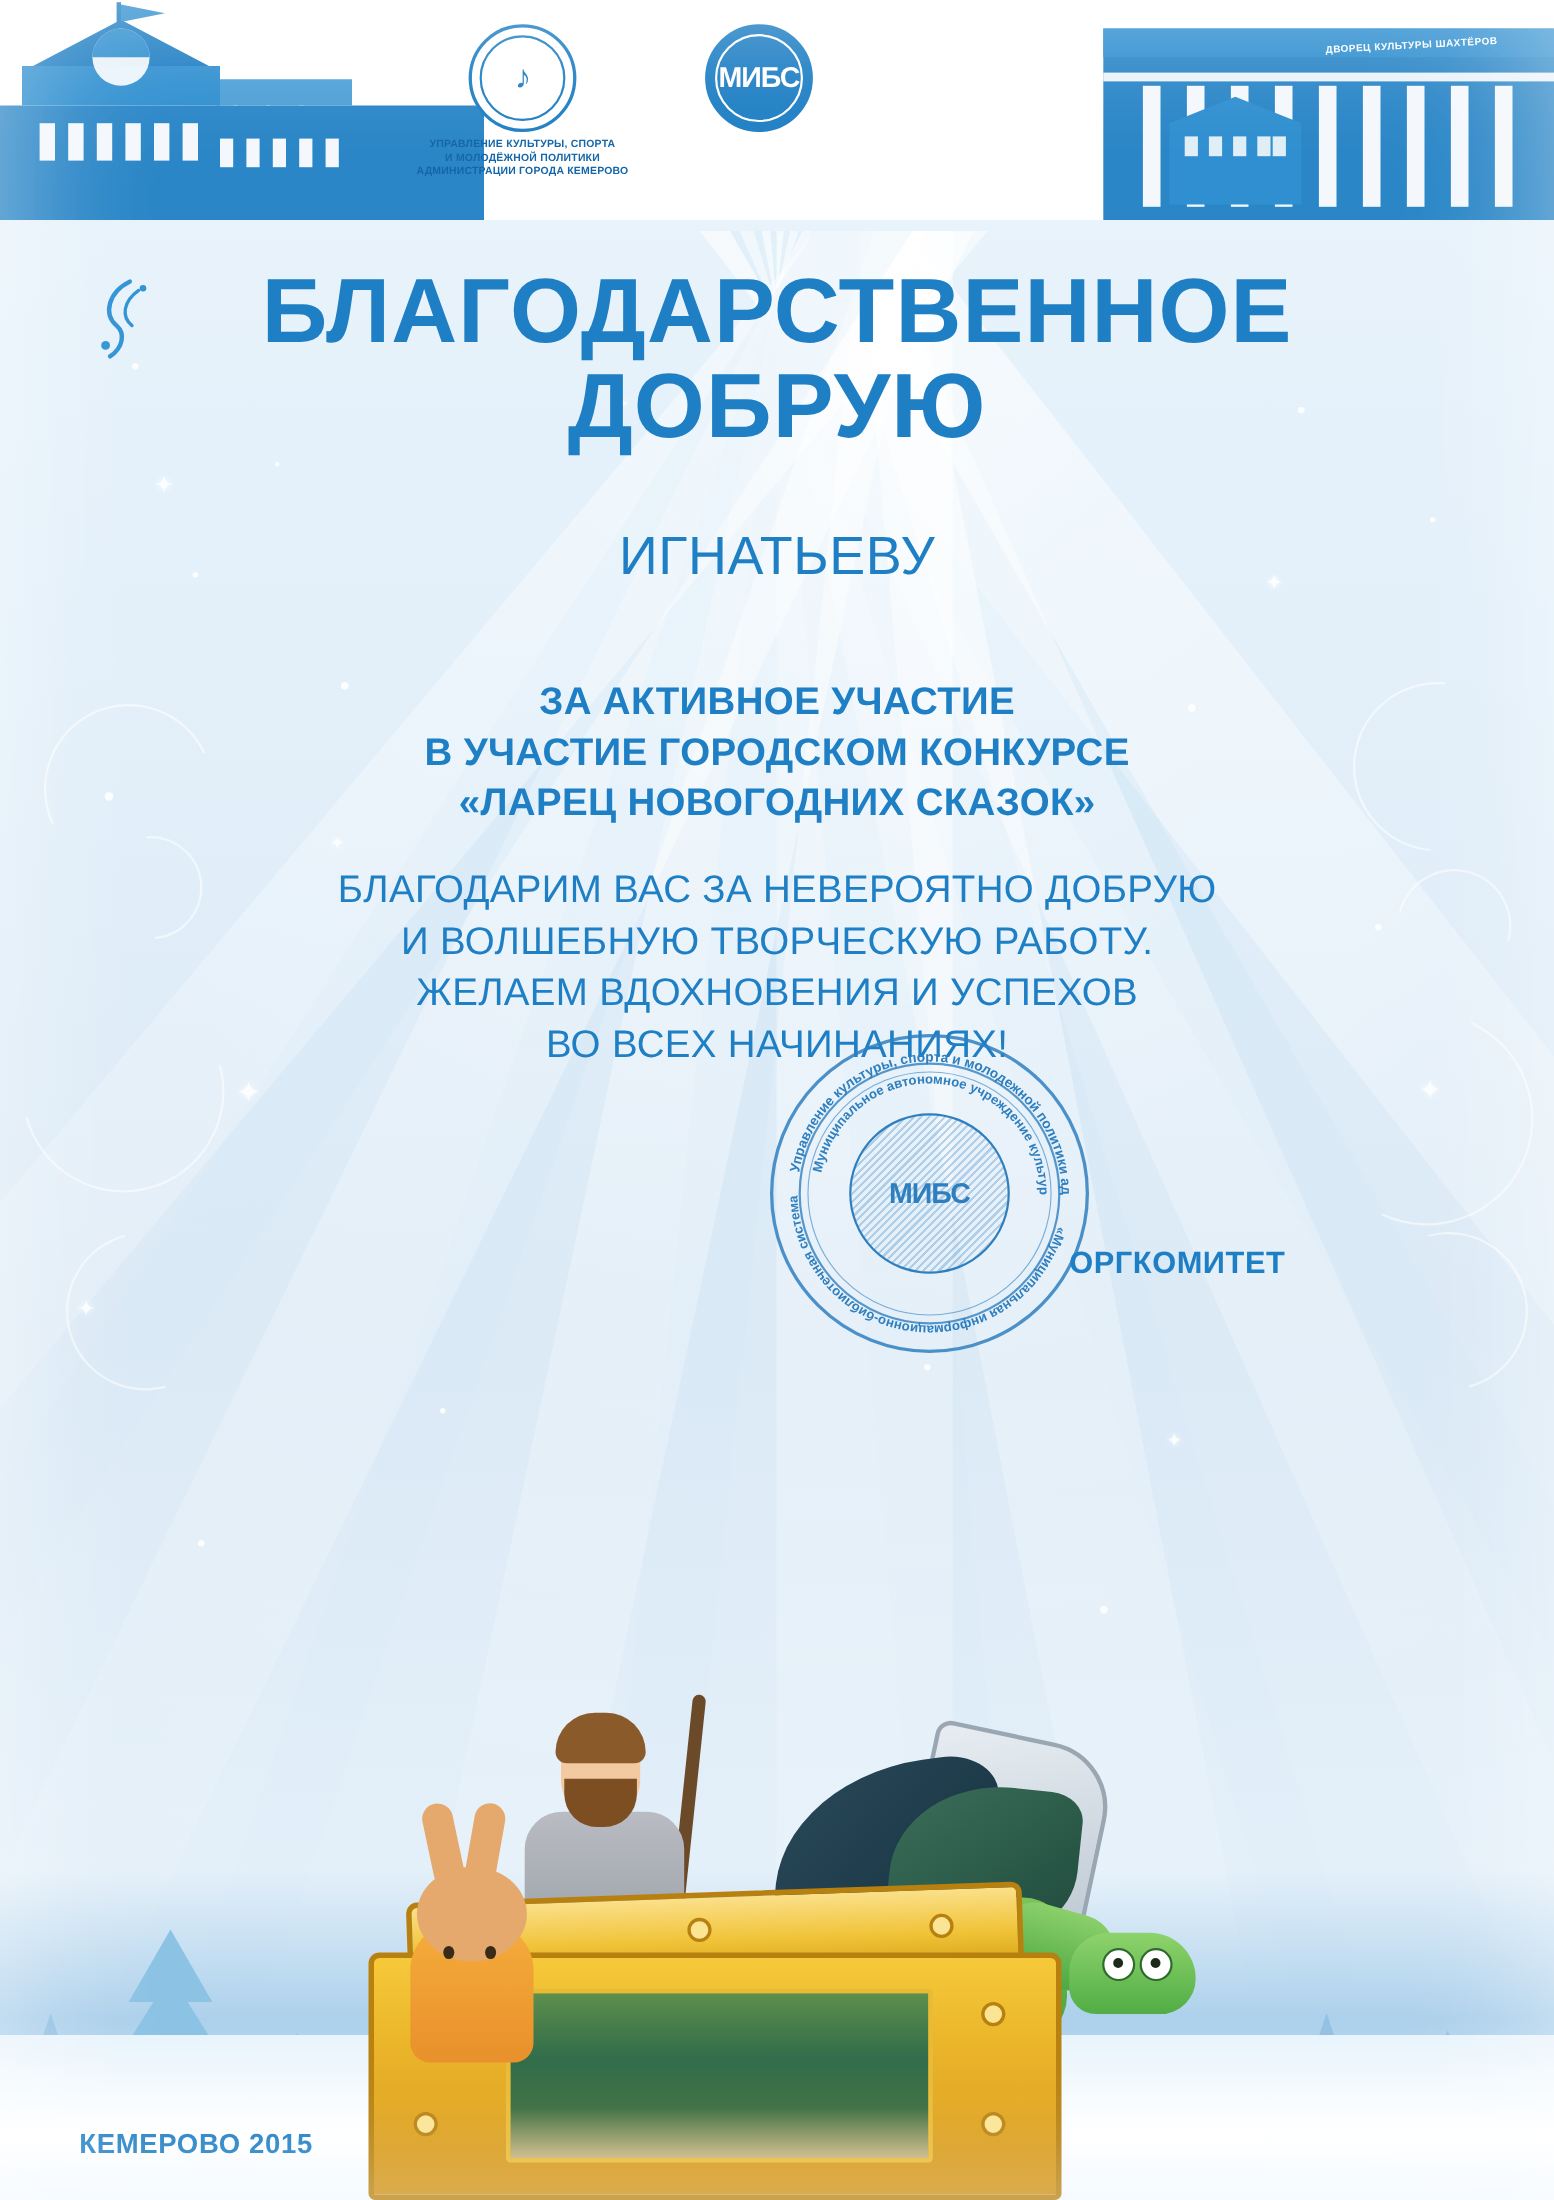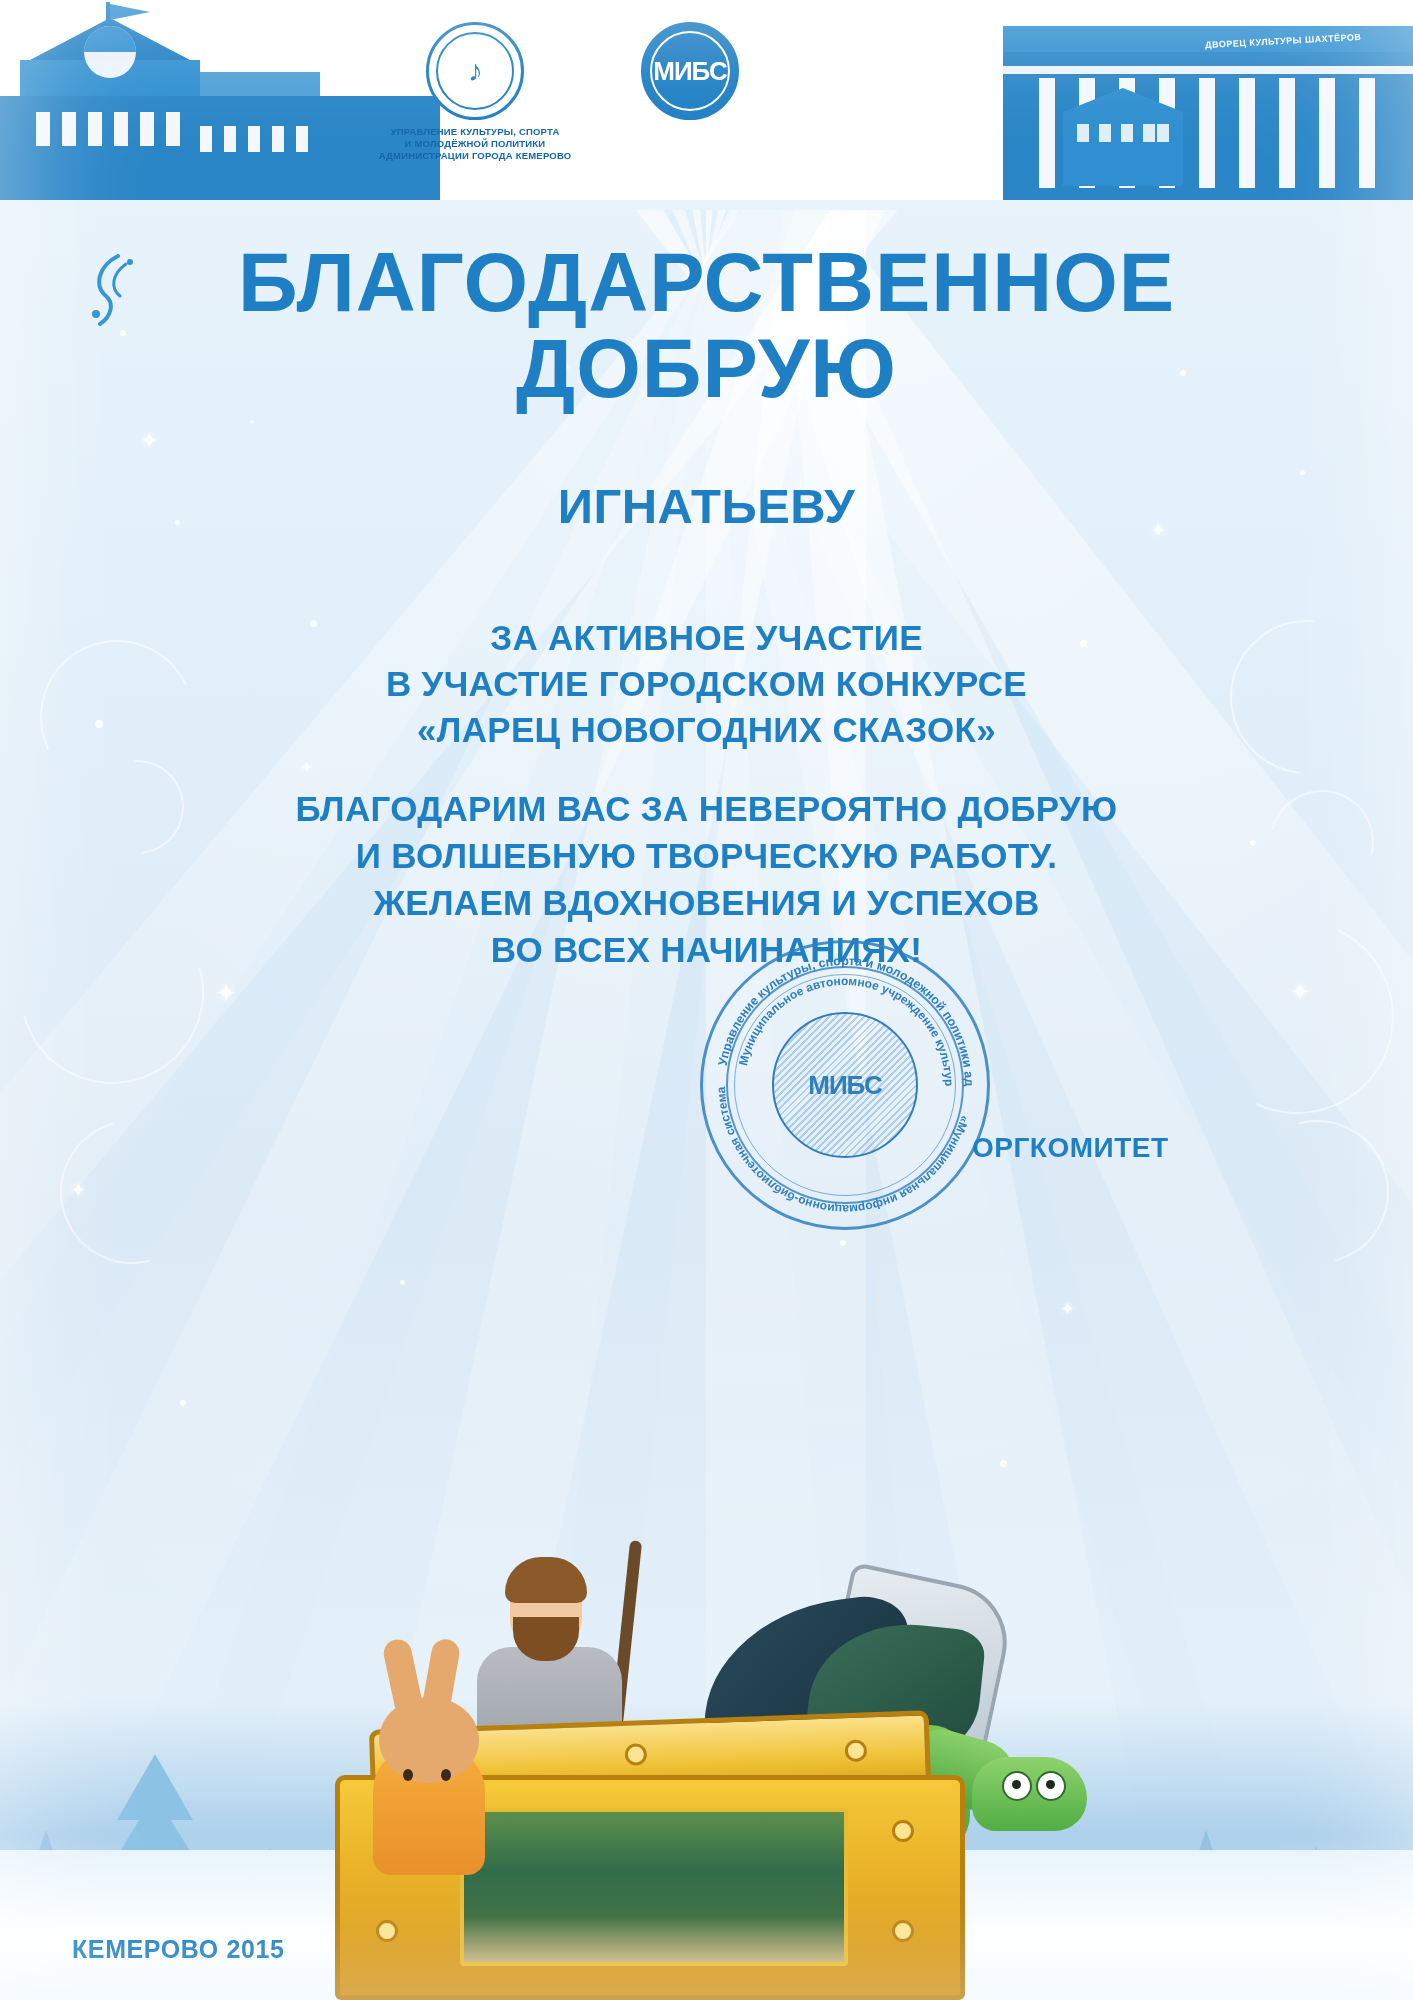--- a/index.html
+++ b/index.html
@@ -181,21 +181,21 @@
     height: 80px;
     color: #2f93d6;
   }
 
   .recipient {
     position: absolute;
     top: 275px;
     left: 0; right: 0;
     text-align: center;
     color: #1f7fc4;
-    font-weight: bold;
+    font-weight: normal;
     font-size: 49px;
     line-height: 62px;
     letter-spacing: .5px;
   }
 
   .reason {
     position: absolute;
     top: 415px;
     left: 0; right: 0;
     text-align: center;
@@ -205,21 +205,21 @@
     line-height: 46px;
     letter-spacing: .3px;
   }
 
   .message {
     position: absolute;
     top: 585px;
     left: 0; right: 0;
     text-align: center;
     color: #1f7fc4;
-    font-weight: bold;
+    font-weight: normal;
     font-size: 35px;
     line-height: 47px;
     letter-spacing: .3px;
   }
 
   
   .stamp {
     position: absolute;
     left: 700px;
     top: 740px;

